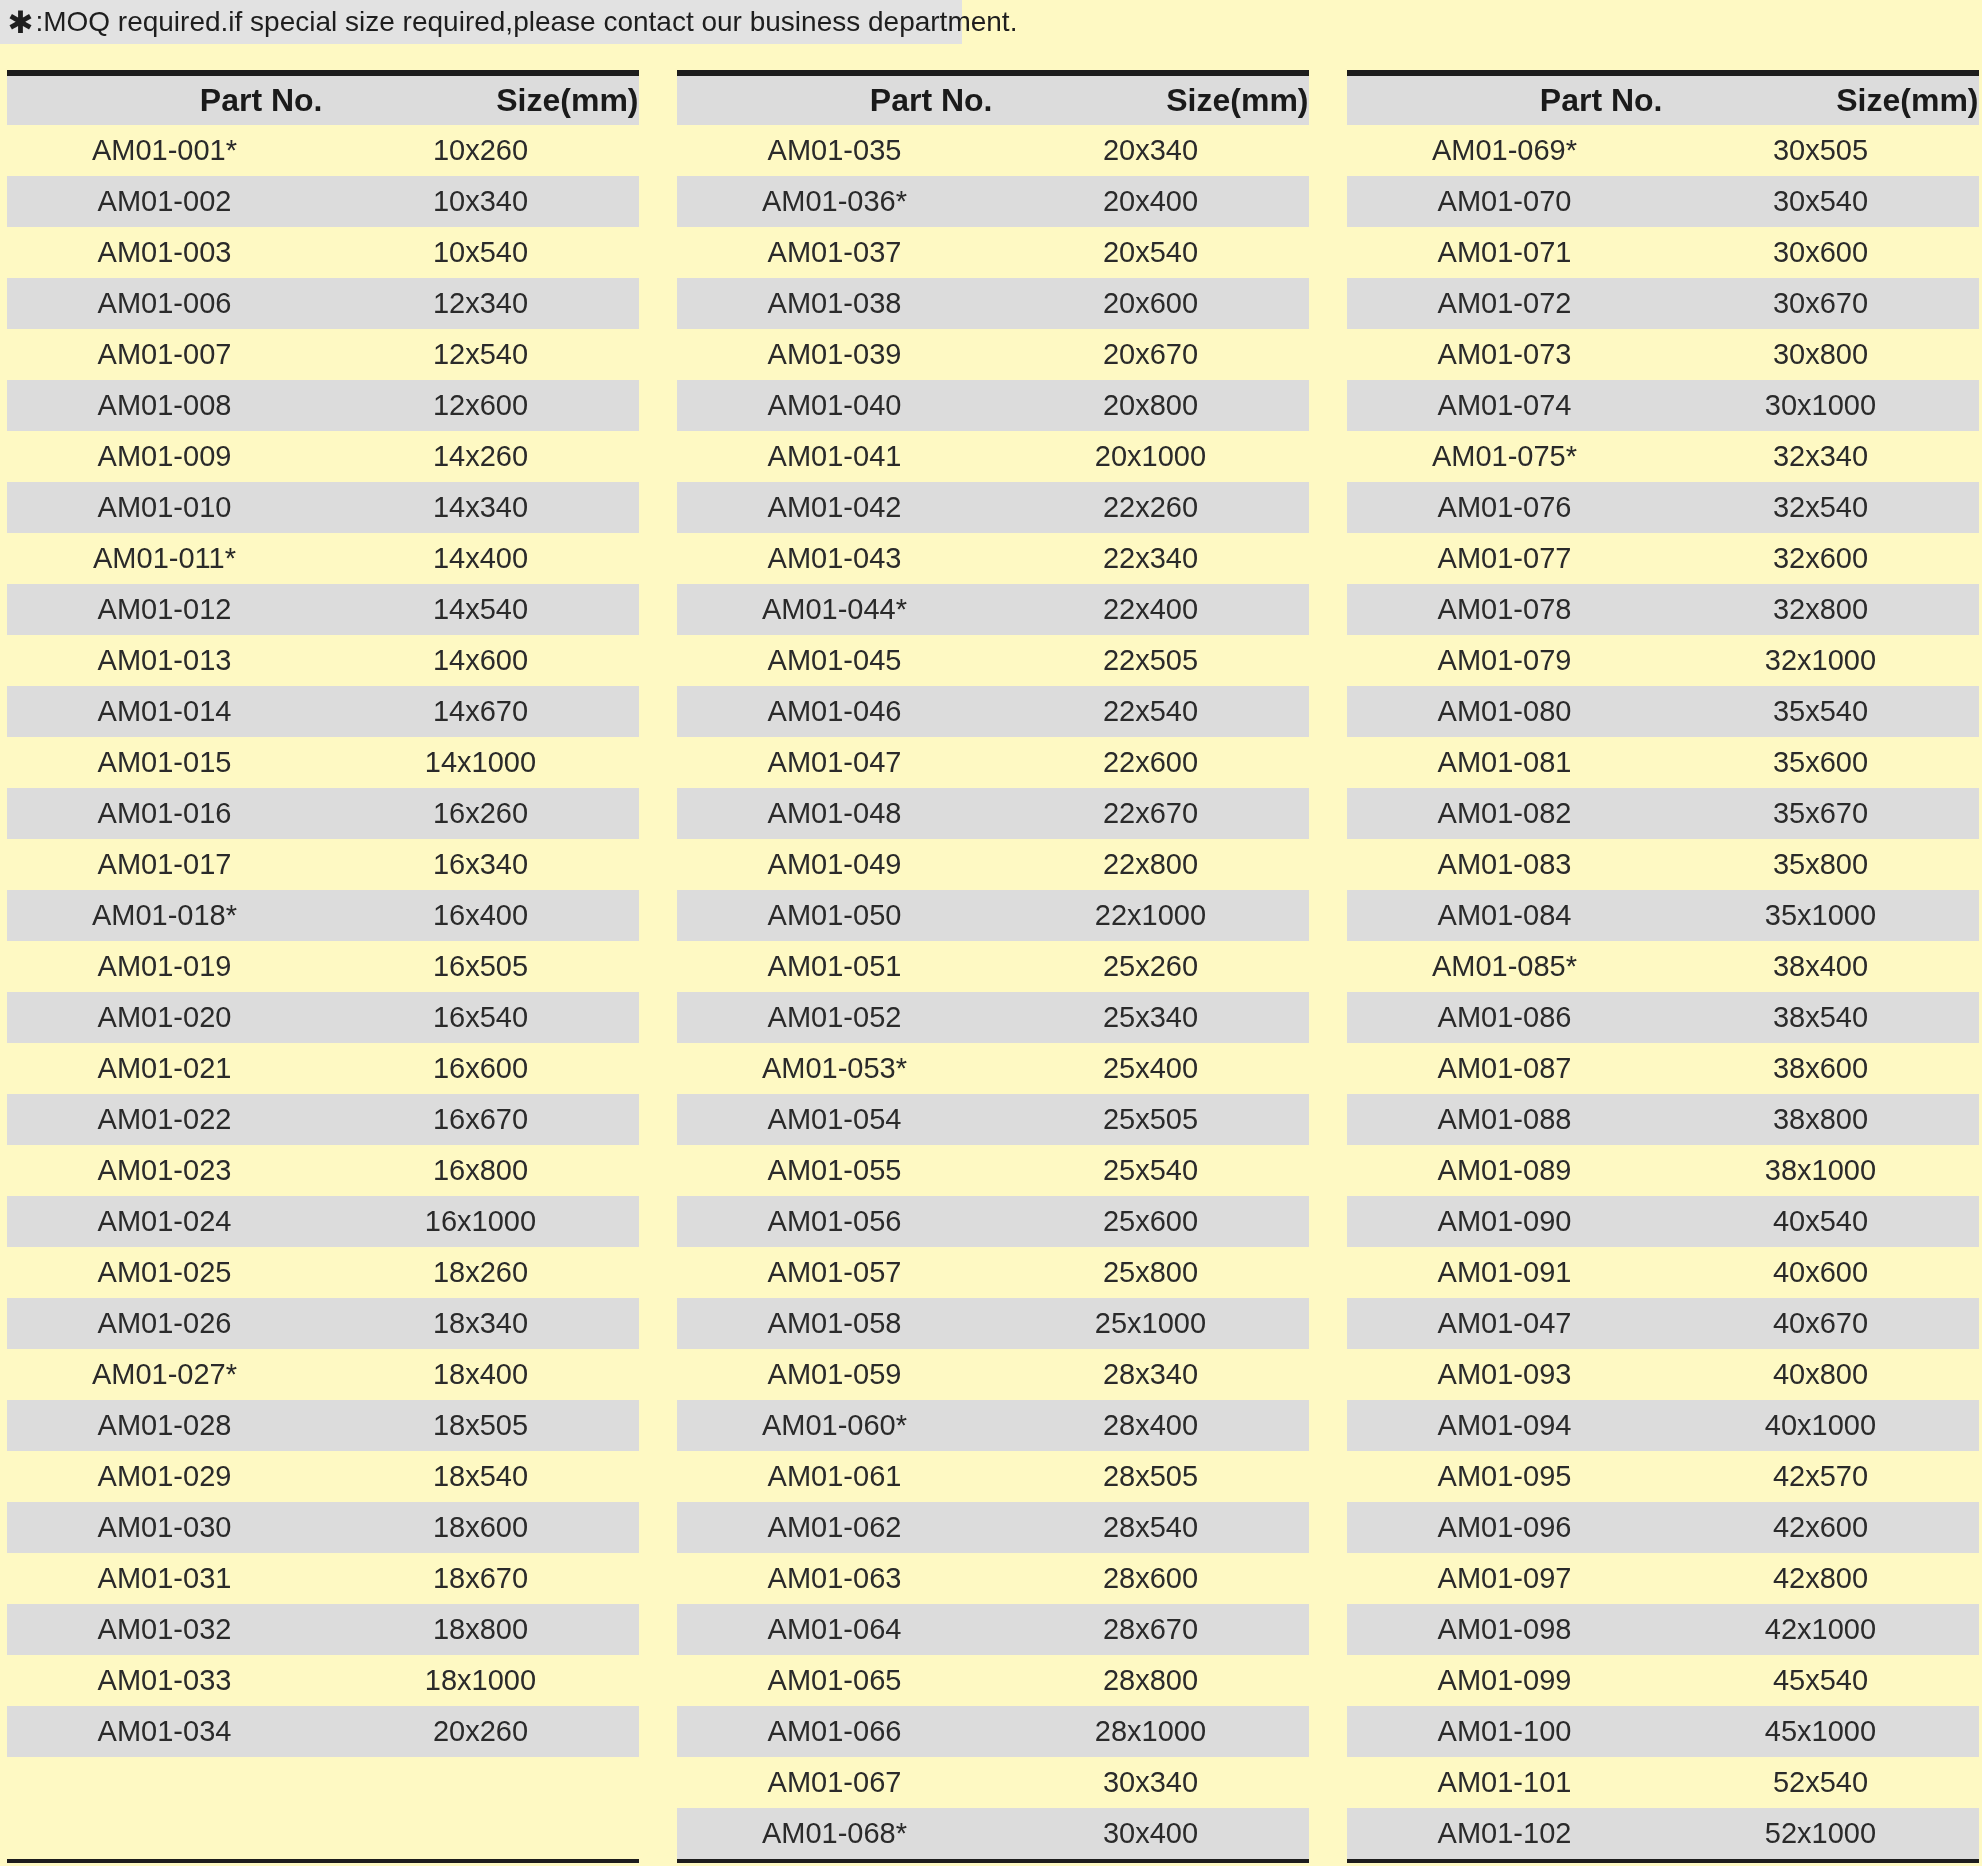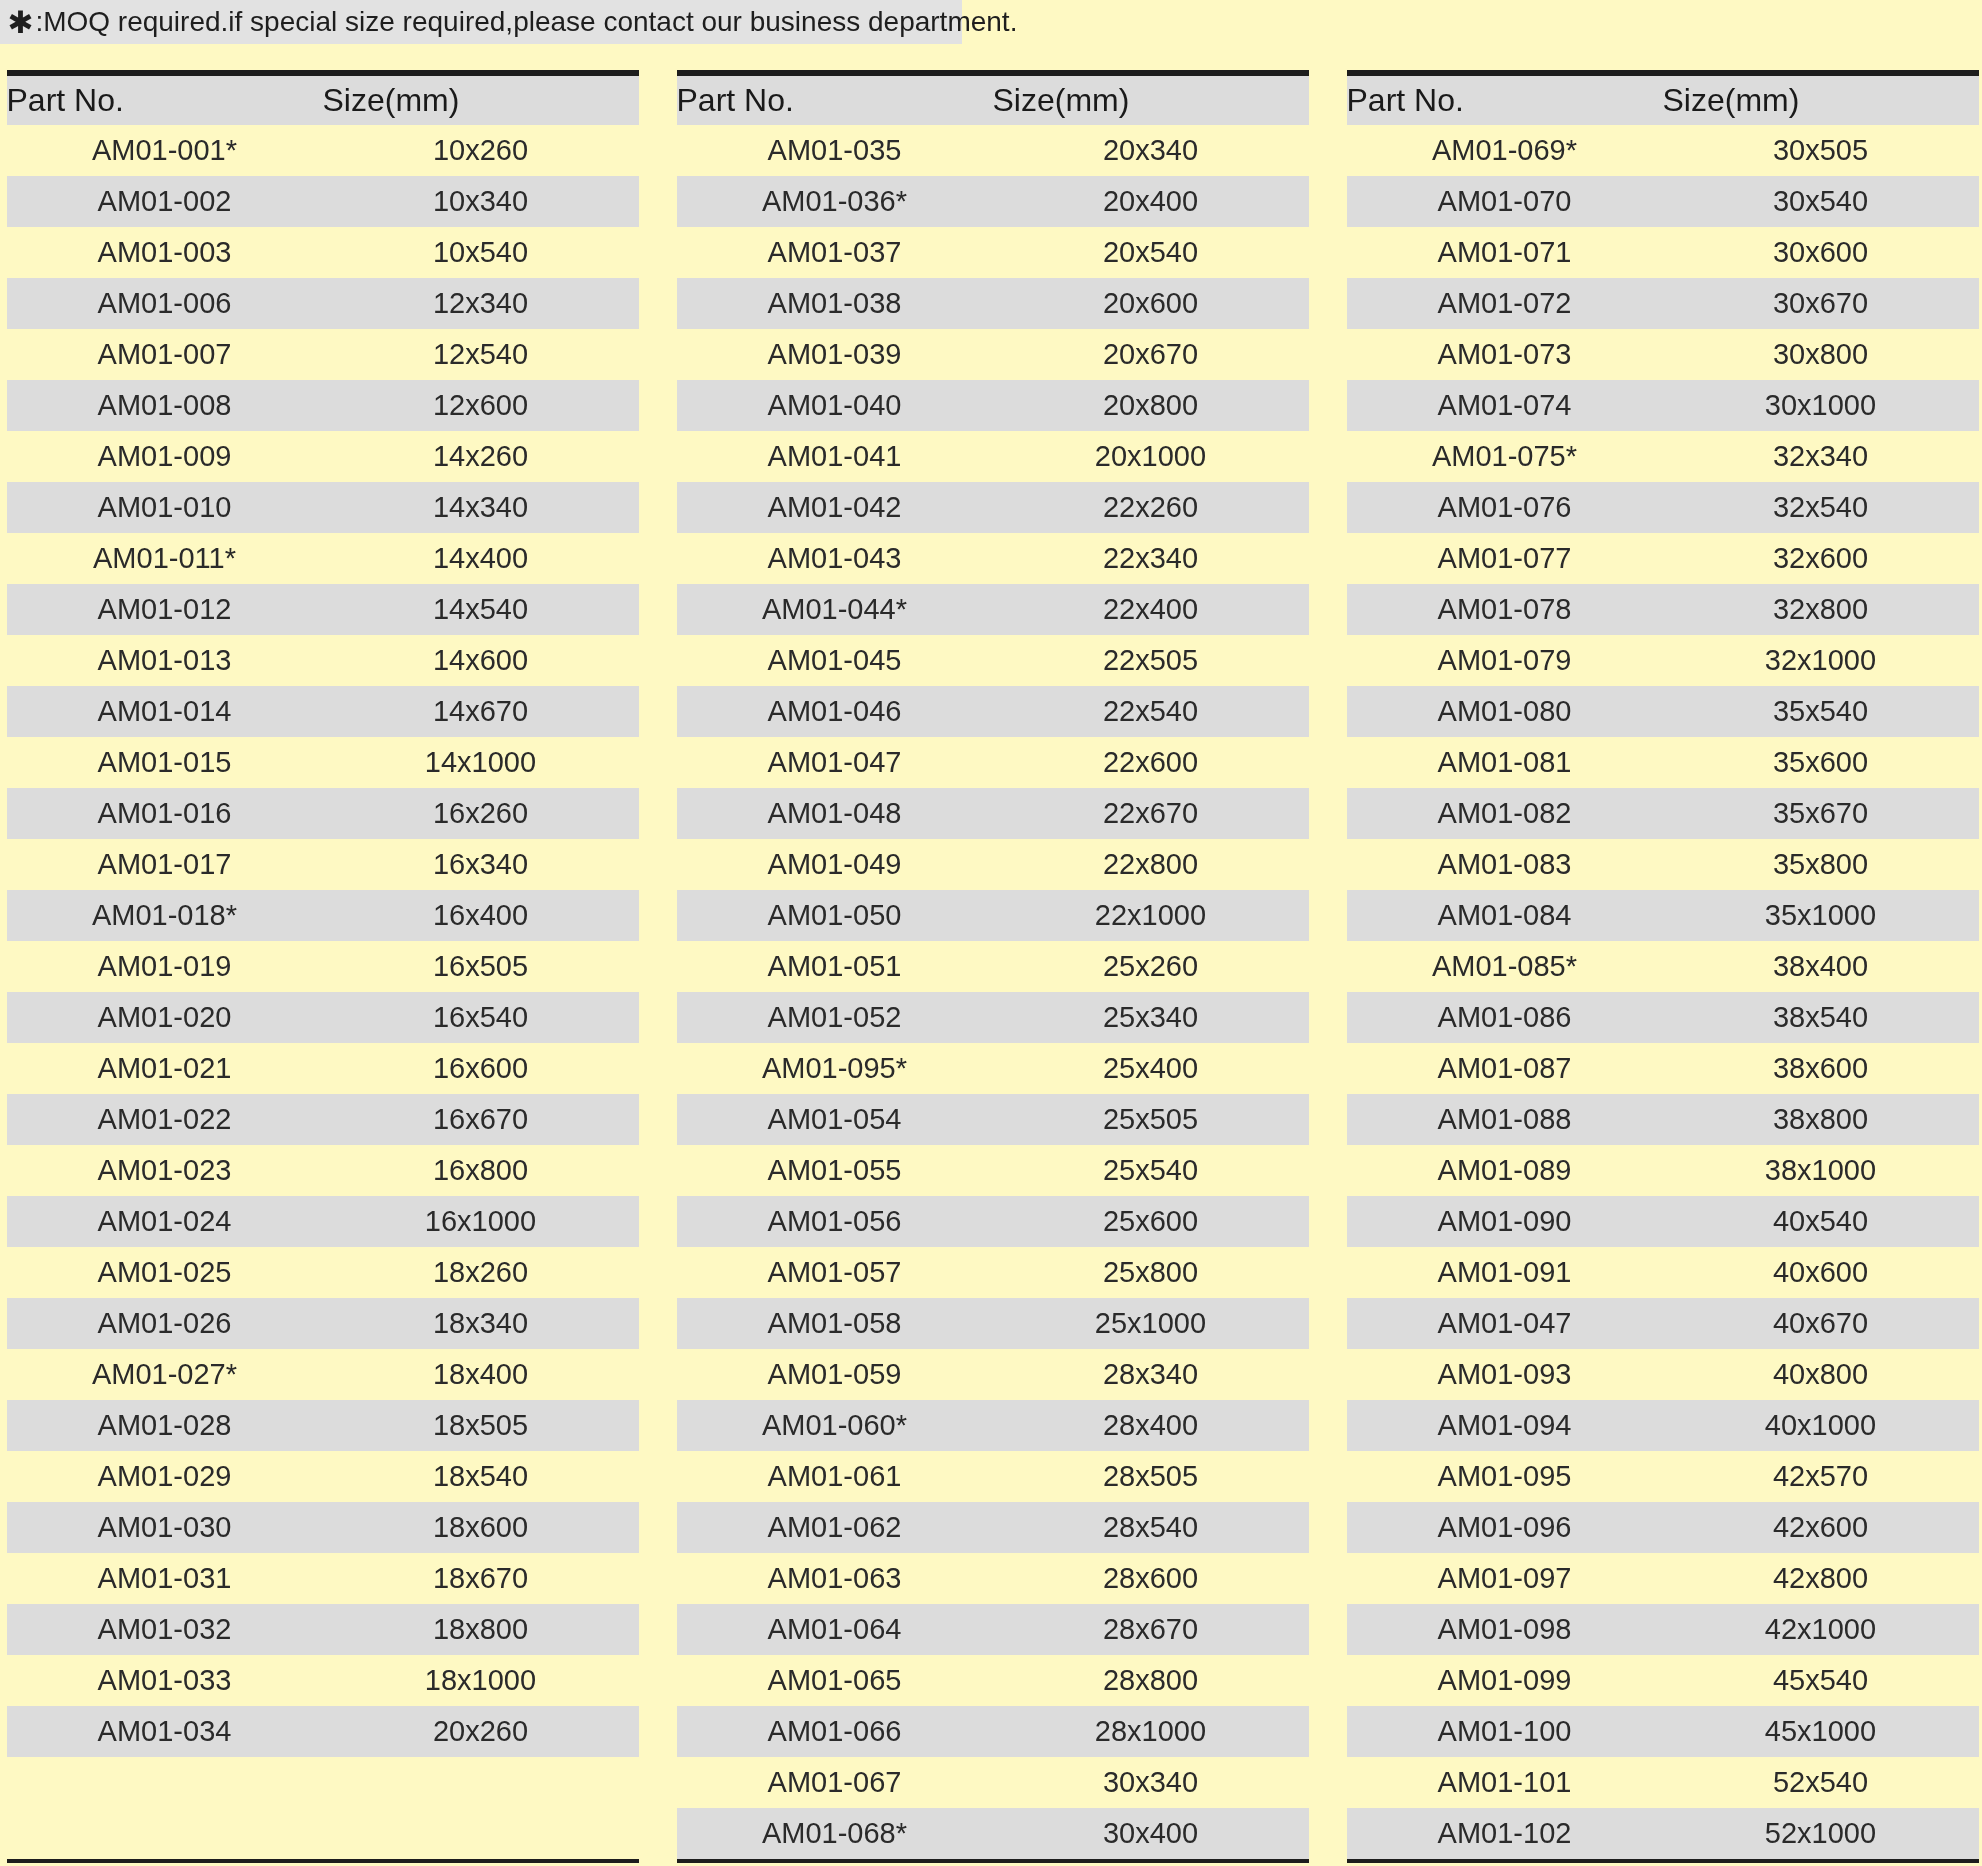--- a/index.html
+++ b/index.html
@@ -40,22 +40,22 @@
   }
   .cat-table:last-child{margin-right:0;}
   .thead{
     height:49px;
     background:#dcdcdc;
     display:flex;
     align-items:center;
   }
   .thead .hcell{
     width:50%;
-    text-align:left;
-    font-weight:normal;
+    text-align:right;
+    font-weight:bold;
     font-size:32px;
     color:#1a1a1a;
   }
   .rows .row{
     height:51px;
     display:flex;
     align-items:center;
   }
   .rows .row:nth-child(even){background:#dcdcdc;}
   .cell{
@@ -334,21 +334,21 @@
     <div class="cell part">AM01-051</div>
     <div class="cell size">25x260</div>
   </div>
 
   <div class="row">
     <div class="cell part">AM01-052</div>
     <div class="cell size">25x340</div>
   </div>
 
   <div class="row">
-    <div class="cell part">AM01-095*</div>
+    <div class="cell part">AM01-053*</div>
     <div class="cell size">25x400</div>
   </div>
 
   <div class="row">
     <div class="cell part">AM01-054</div>
     <div class="cell size">25x505</div>
   </div>
 
   <div class="row">
     <div class="cell part">AM01-055</div>

